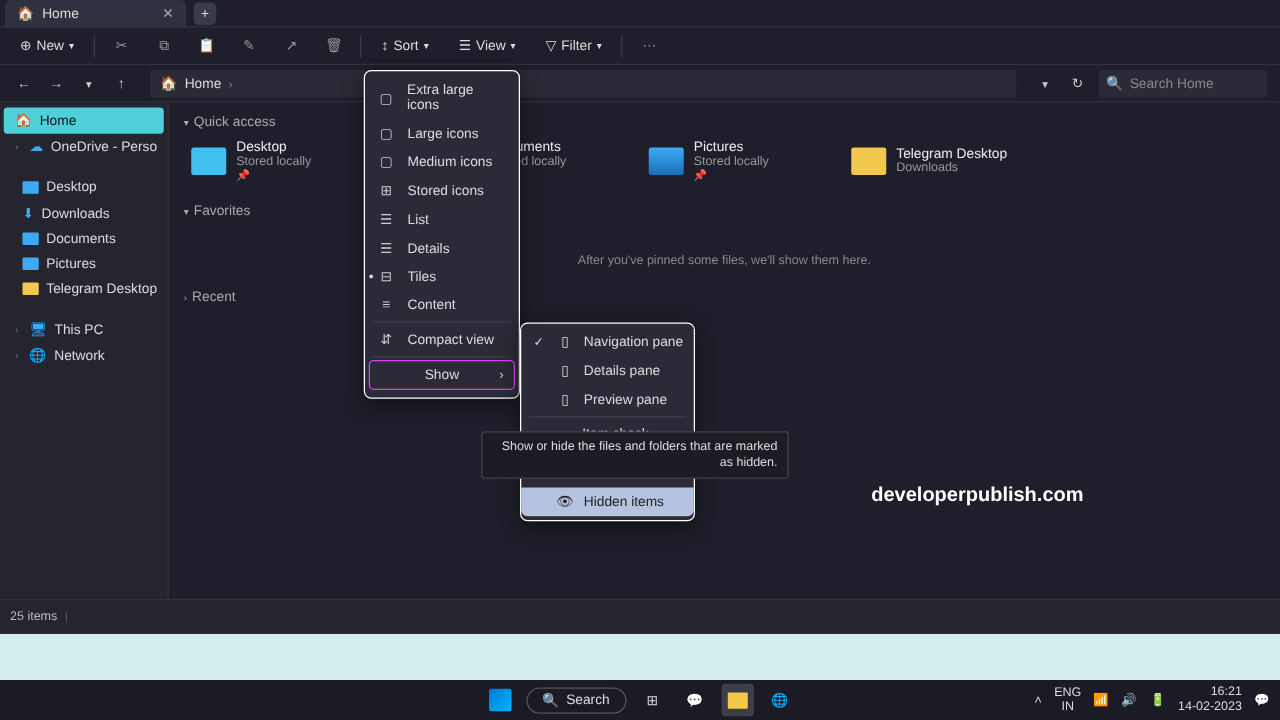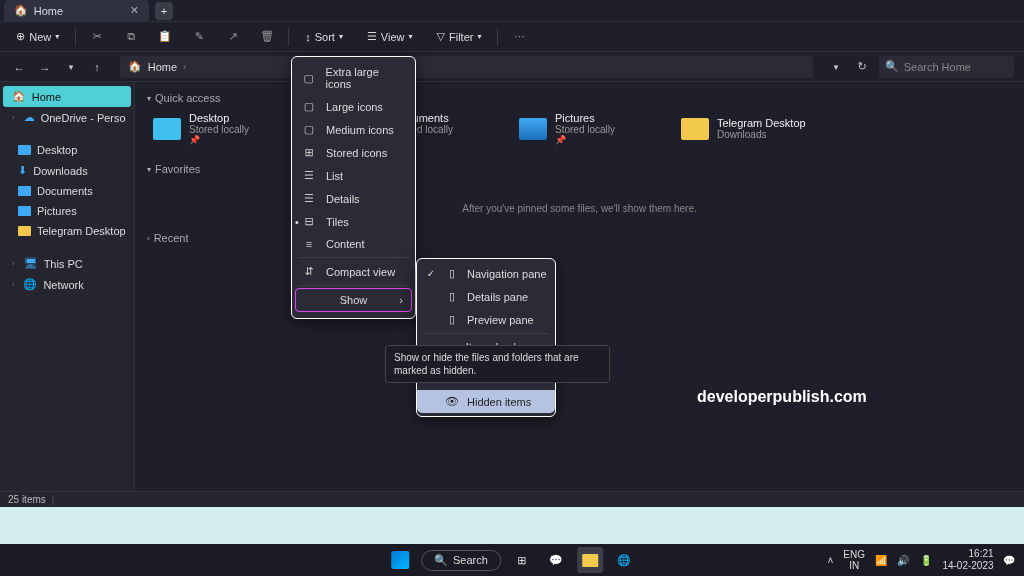--- a/index.html
+++ b/index.html
@@ -40,38 +40,38 @@
 .content { flex:1; padding:6px 12px; }
 .section-hd { display:flex; align-items:center; gap:4px; color:#aaa; font-size:11px; margin:4px 0 8px; }
 .grid { display:flex; flex-wrap:wrap; gap:22px; margin-left:6px; }
 .tile { display:flex; align-items:center; gap:8px; width:140px; }
 .tile .big { width:28px; height:22px; border-radius:2px; display:flex; align-items:center;justify-content:center;}
 .tile .txt .t1 { font-size:11px; color:#eee; }
 .tile .txt .t2 { font-size:10px; color:#999; }
 .pin { font-size:9px; color:#888; }
 .empty { text-align:center; color:#888; font-size:10px; margin-top:28px; }
 
-.statusbar { height:16px; background:#24252f; border-top:1px solid #31323c; display:flex; align-items:center; padding:0 8px; font-size:10px; color:#bbb; }
+.statusbar { height:28px; background:#24252f; border-top:1px solid #31323c; display:flex; align-items:center; padding:0 8px; font-size:10px; color:#bbb; }
 
 .menu1 { position:absolute; left:291px; top:56px; width:125px; background:#2a2b36; border:1px solid #fff; border-radius:6px; padding:4px 0; box-shadow:0 4px 15px rgba(0,0,0,0.5); }
 .menu1 .mi { display:flex; align-items:center; gap:10px; padding:5px 10px; font-size:11px; cursor:pointer; }
 .menu1 .sep { height:1px; background:#3d3e4a; margin:2px 6px; }
 .menu1 .mi.sel::before { content:"•"; position:absolute; left:3px; color:#ddd;}
 .menu1 .iconbox{width:14px;display:flex;justify-content:center;color:#ccc;}
 .menu1 .show-row{border:1px solid #d946ef;margin:2px 3px;border-radius:4px;justify-content:center;position:relative;}
 .menu1 .show-row .arr{position:absolute;right:8px;color:#ccc;}
 
 .menu2 { position:absolute; left:416px; top:258px; width:140px; background:#2a2b36; border:1px solid #fff; border-radius:6px; padding:3px 0; box-shadow:0 4px 15px rgba(0,0,0,0.5); }
 .menu2 .mi { display:flex; align-items:center; gap:8px; padding:5px 8px; font-size:11px; cursor:pointer; position:relative;}
 .menu2 .check{width:12px;display:flex;justify-content:center;color:#ddd;font-size:10px;}
 .menu2 .mi.hidden { background:#b5c3e0; color:#222; border-radius:0 0 5px 5px; margin:0;}
 .menu2 .iconbox{width:14px;display:flex;justify-content:center;}
 .menu2 .sep { height:1px; background:#3d3e4a; margin:2px 6px; }
 
-.tooltip { position:absolute; left:385px; top:345px; width:225px; background:#1b1c24; border:1px solid #444; border-radius:3px; padding:5px 8px; font-size:10px; color:#ddd; line-height:1.3; z-index:50;}
+.tooltip { position:absolute; left:385px; top:345px; width:246px; background:#1b1c24; border:1px solid #444; border-radius:3px; padding:5px 8px; font-size:10px; color:#ddd; line-height:1.3; z-index:50;text-align:right;}
 
 .watermark { position:absolute; left:697px; top:388px; color:#fff; font-weight:bold; font-size:16px; }
 
 .taskbar { position:absolute; bottom:0; left:0; width:1024px; height:32px; background:#1a1b24; display:flex; align-items:center; color:#ddd; }
 .taskbar .center { position:absolute; left:50%; transform:translateX(-50%); display:flex; align-items:center; gap:8px; }
 .taskbar .tb-icon { width:26px;height:26px;display:flex;align-items:center;justify-content:center;border-radius:3px;cursor:pointer; }
 .taskbar .tb-search { border:1px solid #555; border-radius:12px; padding:3px 12px; display:flex;align-items:center;gap:5px;font-size:11px;}
 .taskbar .right { position:absolute; right:8px; display:flex; align-items:center; gap:10px; font-size:10px; }
 .taskbar .right .clock {text-align:right;line-height:1.2;}
 .tb-start{ background:linear-gradient(135deg,#0078d4,#00b7ff); width:18px;height:18px;border-radius:2px;}

